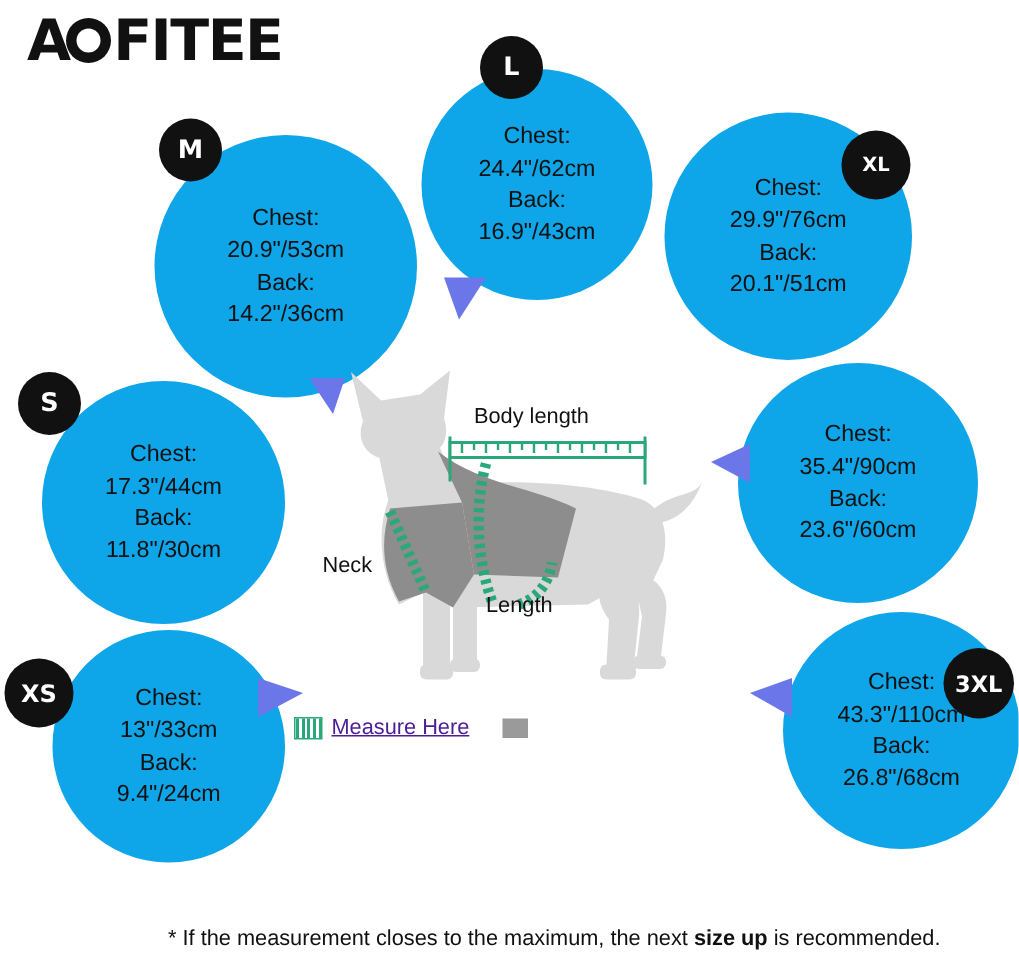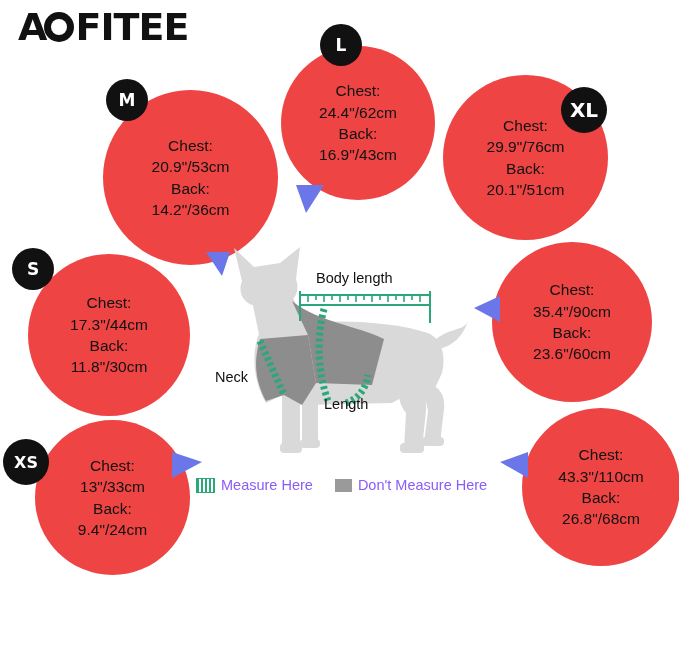--- a/index.html
+++ b/index.html
@@ -26,21 +26,21 @@
   }
   .brand .mark:after{
     content:"";position:absolute;left:7px;top:7px;width:16px;height:16px;
     border-radius:50%;background:#fff;
   }
   .brand .a{margin-right:-2px;}
 
   
   .bubble{
     position:absolute;
-    background:#ef4444;
+    background:#0ea5e9;
     border-radius:50%;
     display:flex;flex-direction:column;align-items:center;justify-content:center;
     text-align:center;
     color:#111;
     font-size:15.5px;
     line-height:1.38;
   }
   .bubble .ln{white-space:nowrap;}
   .badge{
     position:absolute;
@@ -51,21 +51,21 @@
   }
 
   
   .dog{position:absolute;left:196px;top:243px;width:290px;height:230px;}
 
   .lbl{position:absolute;font-size:14.5px;color:#111;white-space:nowrap;}
 
   
   .legend{
     position:absolute;left:196px;top:477px;
-    display:flex;align-items:center;font-size:14.5px;color:#8b5cf6;
+    display:flex;align-items:center;font-size:14.5px;color:#4c1d95;text-decoration:underline;
   }
   .legend .sw{
     width:17px;height:13px;margin-right:6px;display:inline-block;
   }
   .legend .sw.green{background:
       repeating-linear-gradient(90deg,#2aa87a 0 2px,#ffffff 2px 4px);
       border:1px solid #2aa87a;}
   .legend .sw.gray{background:#9a9a9a;}
   .legend .gap{width:22px;display:inline-block;}
 
@@ -112,21 +112,21 @@
   <div class="badge" style="left:320px;top:24px;width:42px;height:42px;font-size:17px;">
     <span>L</span>
   </div>
 
   <div class="bubble" style="left:443px;top:75px;width:165px;height:165px;">
     <div class="ln">Chest:</div>
     <div class="ln">29.9"/76cm</div>
     <div class="ln">Back:</div>
     <div class="ln">20.1"/51cm</div>
   </div>
-  <div class="badge" style="left:561px;top:87px;width:46px;height:46px;font-size:20px;">
+  <div class="badge" style="left:561px;top:87px;width:46px;height:46px;font-size:13px;">
     <span>XL</span>
   </div>
 
   <div class="bubble" style="left:28px;top:254px;width:162px;height:162px;">
     <div class="ln">Chest:</div>
     <div class="ln">17.3"/44cm</div>
     <div class="ln">Back:</div>
     <div class="ln">11.8"/30cm</div>
   </div>
   <div class="badge" style="left:12px;top:248px;width:42px;height:42px;font-size:17px;">
@@ -158,20 +158,23 @@
 
   <div class="bubble" style="left:522px;top:408px;width:158px;height:158px;">
     <div class="ln">Chest:</div>
     <div class="ln">43.3"/110cm</div>
     <div class="ln">Back:</div>
     <div class="ln">26.8"/68cm</div>
   </div>
   <div class="tail" style="position:absolute;left:500px;top:452px;width:0;height:0;
               border-top:10px solid transparent;border-bottom:16px solid transparent;
               border-right:28px solid #6b77e8;"></div>
+  <div class="badge" style="left:629px;top:432px;width:47px;height:47px;font-size:15px;">
+    <span>3XL</span>
+  </div>
 
   <svg class="dog" viewBox="0 0 290 230">
 
     <g fill="#d9d9d9">
 
       <path d="M46 38 L38 5 L58 24 L84 20 L104 4 L100 36 C104 48 100 58 86 62 L56 62 C46 58 42 48 46 38 Z"></path>
 
       <path d="M56 58 L96 52 L112 92 L64 96 Z"></path>
 
       <path d="M64 88 C110 74 190 76 232 90 C246 96 250 112 246 130 L232 160 L214 150 L196 160 L108 162 L86 152 L70 160 C58 140 54 110 64 88 Z"></path>
@@ -229,19 +232,21 @@
 
   <div class="lbl" style="left:316px;top:270px;">Body length</div>
   <div class="lbl" style="left:215px;top:369px;">Neck</div>
   <div class="lbl" style="left:324px;top:396px;">Length</div>
 
   <div class="legend">
     <span class="sw green"></span>
     <span>Measure Here</span>
     <span class="gap"></span>
     <span class="sw gray"></span>
-    <span>Don't Measure Here</span>
-  </div>
-
-
-
+  </div>
+
+
+
+  <div class="note n3">
+    <span>*</span><span> If the measurement closes to the maximum, the next </span><b>size up</b><span> is recommended.</span>
+  </div>
 
 </div>
 
 </body></html>

